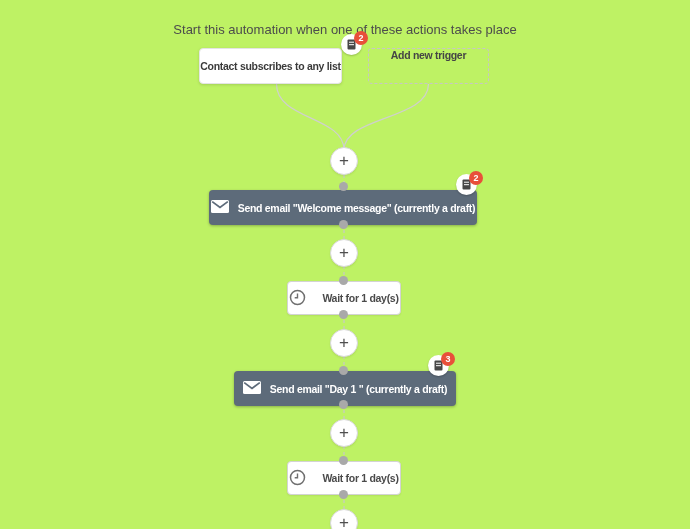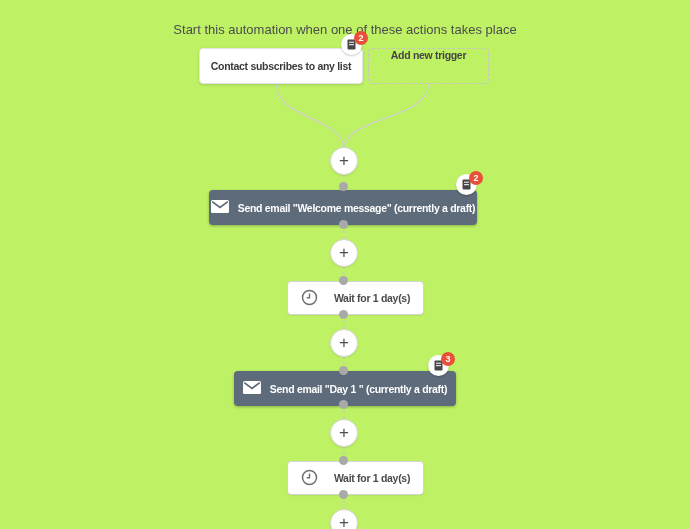--- a/index.html
+++ b/index.html
@@ -7,21 +7,21 @@
     position:relative;width:690px;height:529px;overflow:hidden;
     background:#bef264;font-family:"Liberation Sans",sans-serif;
   }
   .title{
     position:absolute;top:22px;left:0;width:690px;text-align:center;
     font-size:13px;color:#4c4c4c;letter-spacing:0;
   }
   svg.connectors{position:absolute;left:0;top:0;pointer-events:none;}
   
   .trigger-solid{
-    position:absolute;left:199px;top:48px;width:164px;height:36px;
+    position:absolute;left:199px;top:48px;width:143px;height:36px;
     background:#fff;border:1px solid #e4e4e4;border-radius:4px;
     box-shadow:0 1px 3px rgba(0,0,0,0.14);
     display:flex;align-items:center;justify-content:center;
     font-size:10.5px;font-weight:bold;color:#3a3a3a;letter-spacing:-0.3px;
     white-space:nowrap;box-sizing:border-box;cursor:pointer;
   }
   .trigger-dashed{
     position:absolute;left:368px;top:48px;width:121px;height:36px;
     background:transparent;border:1px dashed #c6c6c6;border-radius:4px;
     display:flex;align-items:flex-start;justify-content:center;
@@ -33,21 +33,21 @@
     position:absolute;height:35px;background:#5d6b7a;border-radius:4px;
     box-shadow:0 1px 3px rgba(0,0,0,0.28);
     display:flex;align-items:center;justify-content:center;gap:9px;
     font-size:10.5px;font-weight:bold;color:#ffffff;letter-spacing:-0.3px;
     white-space:nowrap;box-sizing:border-box;cursor:pointer;
   }
   .email-step.first{left:209px;top:190px;width:268px;}
   .email-step.second{left:234px;top:371px;width:222px;}
   
   .wait-step{
-    position:absolute;left:287px;width:137px;height:34px;
+    position:absolute;left:287px;width:114px;height:34px;
     background:#fff;border:1px solid #d3d3d3;border-radius:4px;
     box-shadow:0 1px 2px rgba(0,0,0,0.07);
     display:flex;align-items:center;justify-content:center;gap:16px;
     font-size:10.5px;font-weight:bold;color:#4a4a4a;letter-spacing:-0.3px;
     white-space:nowrap;box-sizing:border-box;cursor:pointer;
   }
   .wait-step.first{top:281px;}
   .wait-step.second{top:461px;}
   
   .dot{

